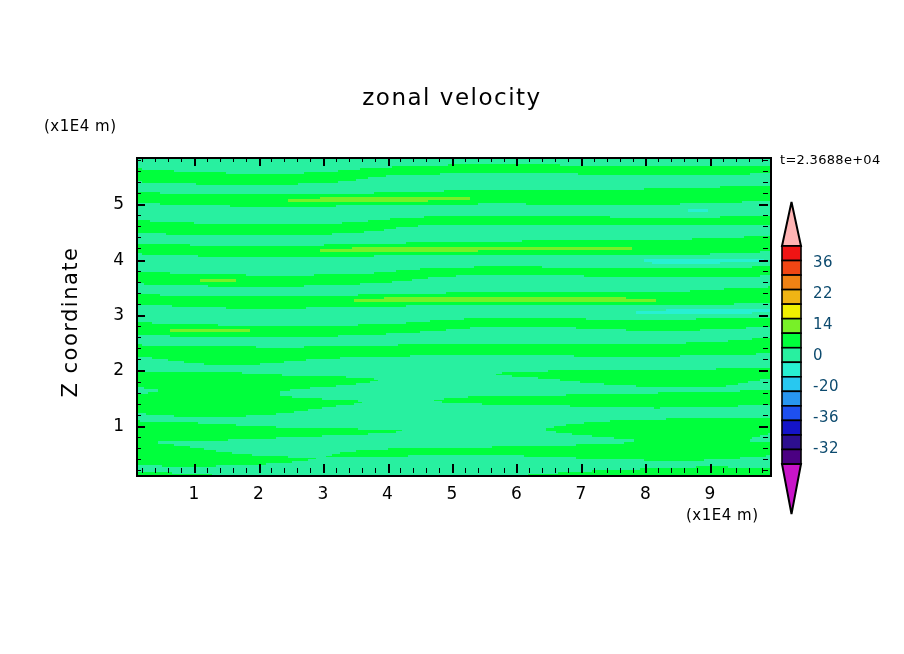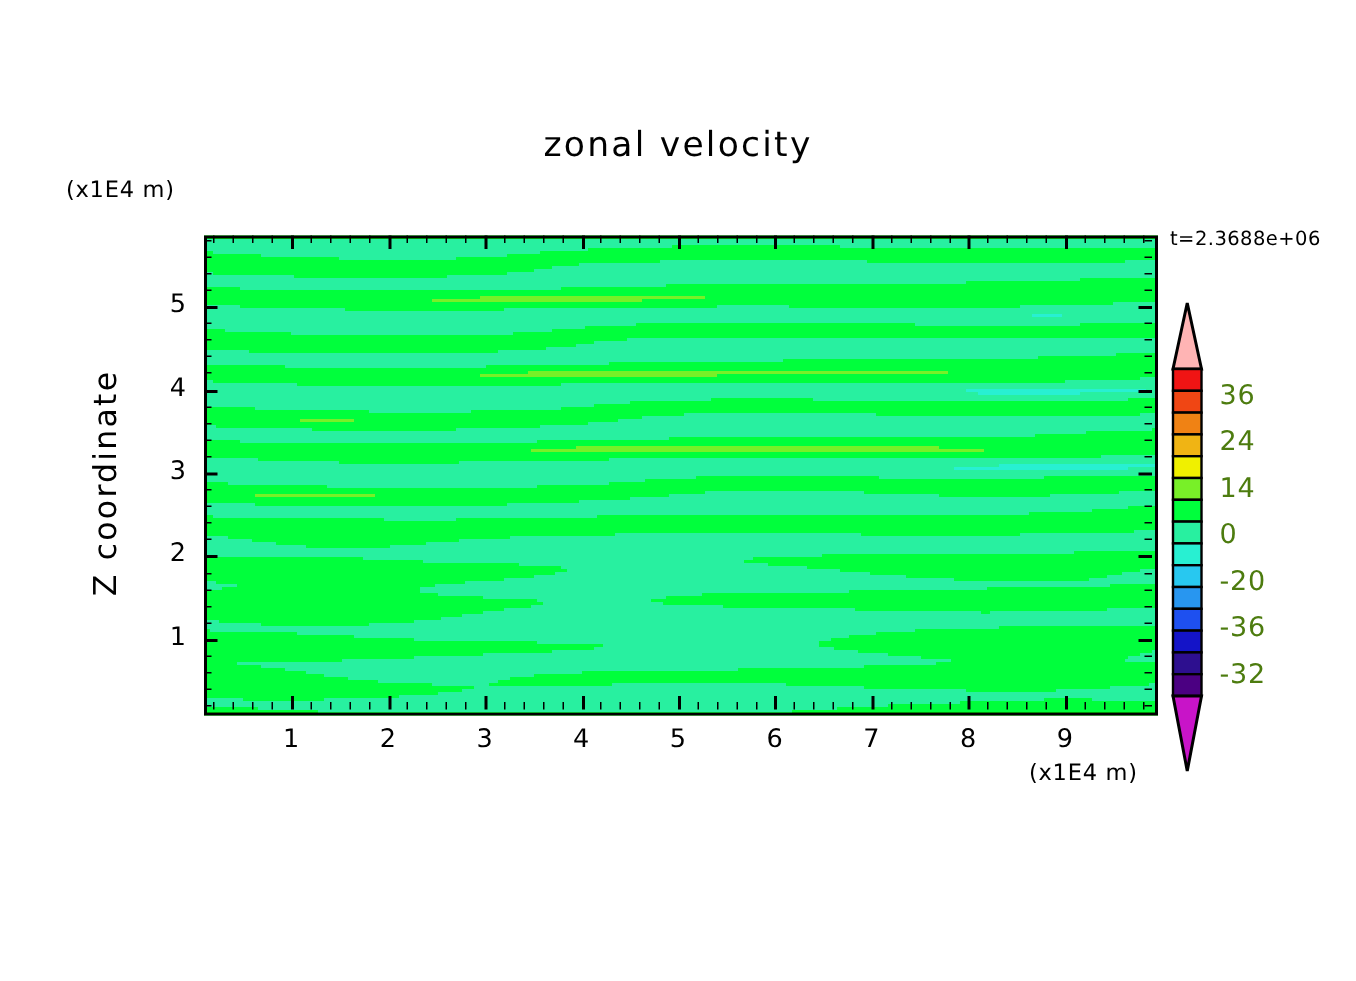--- a/index.html
+++ b/index.html
@@ -37,31 +37,31 @@
     overflow:hidden;background:#00ff00;
   }
   #contour-svg{display:block;width:632px;height:316px;}
 
   .tick{position:absolute;background:#000;}
   .xtlabel{position:absolute;font-size:17px;text-align:center;width:40px;}
   .ytlabel{position:absolute;font-size:17px;text-align:right;width:40px;}
 
   #colorbar-wrap{position:absolute;left:780px;top:196px;width:120px;height:330px;}
   #cb-svg{display:block;}
-  .cblabel{position:absolute;font-size:18px;color:#4d7c0f;letter-spacing:.5px;}
+  .cblabel{position:absolute;font-size:15px;color:#0c4a6e;letter-spacing:.5px;}
 </style>
 </head>
 <body>
 
 <div id="root">
 
   <div class="txt" id="plot-title">zonal velocity</div>
   <div class="txt" id="y-unit-label">(x1E4 m)</div>
   <div class="txt" id="x-unit-label">(x1E4 m)</div>
-  <div class="txt" id="time-label">t=2.3688e+06</div>
+  <div class="txt" id="time-label">t=2.3688e+04</div>
   <div class="txt" id="y-axis-title">Z coordinate</div>
 
   <div id="plot-area">
     <svg id="contour-svg" viewBox="0 0 632 316" preserveAspectRatio="none">
         <rect x="0" y="0" width="632" height="316" fill="#00ff3c"></rect>
         <path d="M0.00 0.00h632.00v2.60h-632.00zM0.00 2.00h632.00v2.60h-632.00zM0.00 4.00h310.00v2.60h-310.00zM422.00 4.00h210.00v2.60h-210.00zM0.00 6.00h254.00v2.60h-254.00zM4.00 8.00h218.00v2.60h-218.00zM36.00 10.00h164.00v2.60h-164.00zM88.00 12.00h78.00v2.60h-78.00zM302.00 14.00h138.00v2.60h-138.00zM612.00 14.00h20.00v2.60h-20.00zM248.00 16.00h384.00v2.60h-384.00zM230.00 18.00h402.00v2.60h-402.00zM218.00 20.00h414.00v2.60h-414.00zM0.00 22.00h4.00v2.60h-4.00zM200.00 22.00h432.00v2.60h-432.00zM0.00 24.00h58.00v2.60h-58.00zM160.00 24.00h472.00v2.60h-472.00zM0.00 26.00h582.00v2.60h-582.00zM0.00 28.00h506.00v2.60h-506.00zM0.00 30.00h306.00v2.60h-306.00zM22.00 32.00h214.00v2.60h-214.00zM604.00 42.00h28.00v2.60h-28.00zM0.00 44.00h22.00v2.60h-22.00zM340.00 44.00h48.00v2.60h-48.00zM542.00 44.00h90.00v2.60h-90.00zM0.00 46.00h92.00v2.60h-92.00zM198.00 46.00h434.00v2.60h-434.00zM0.00 48.00h632.00v2.60h-632.00zM0.00 50.00h550.00v2.60h-550.00zM570.00 50.00h62.00v2.60h-62.00zM0.00 52.00h632.00v2.60h-632.00zM0.00 54.00h632.00v2.60h-632.00zM0.00 56.00h286.00v2.60h-286.00zM472.00 56.00h110.00v2.60h-110.00zM0.00 58.00h252.00v2.60h-252.00zM12.00 60.00h218.00v2.60h-218.00zM56.00 62.00h148.00v2.60h-148.00zM280.00 66.00h352.00v2.60h-352.00zM258.00 68.00h374.00v2.60h-374.00zM246.00 70.00h386.00v2.60h-386.00zM226.00 72.00h406.00v2.60h-406.00zM0.00 74.00h28.00v2.60h-28.00zM194.00 74.00h438.00v2.60h-438.00zM0.00 76.00h606.00v2.60h-606.00zM0.00 78.00h554.00v2.60h-554.00zM0.00 80.00h384.00v2.60h-384.00zM0.00 82.00h268.00v2.60h-268.00zM52.00 84.00h134.00v2.60h-134.00zM622.00 92.00h10.00v2.60h-10.00zM0.00 94.00h4.00v2.60h-4.00zM572.00 94.00h60.00v2.60h-60.00zM0.00 96.00h60.00v2.60h-60.00zM236.00 96.00h396.00v2.60h-396.00zM0.00 98.00h632.00v2.60h-632.00zM0.00 100.00h506.00v2.60h-506.00zM626.00 100.00h6.00v2.60h-6.00zM0.00 102.00h514.00v2.60h-514.00zM582.00 102.00h50.00v2.60h-50.00zM0.00 104.00h632.00v2.60h-632.00zM0.00 106.00h336.00v2.60h-336.00zM404.00 106.00h210.00v2.60h-210.00zM0.00 108.00h282.00v2.60h-282.00zM0.00 110.00h258.00v2.60h-258.00zM32.00 112.00h204.00v2.60h-204.00zM108.00 114.00h68.00v2.60h-68.00zM318.00 116.00h128.00v2.60h-128.00zM622.00 116.00h10.00v2.60h-10.00zM290.00 118.00h342.00v2.60h-342.00zM274.00 120.00h358.00v2.60h-358.00zM254.00 122.00h378.00v2.60h-378.00zM0.00 124.00h6.00v2.60h-6.00zM222.00 124.00h410.00v2.60h-410.00zM0.00 126.00h70.00v2.60h-70.00zM166.00 126.00h464.00v2.60h-464.00zM0.00 128.00h586.00v2.60h-586.00zM0.00 130.00h552.00v2.60h-552.00zM0.00 132.00h308.00v2.60h-308.00zM22.00 134.00h198.00v2.60h-198.00zM596.00 144.00h36.00v2.60h-36.00zM0.00 146.00h34.00v2.60h-34.00zM268.00 146.00h364.00v2.60h-364.00zM0.00 148.00h88.00v2.60h-88.00zM168.00 148.00h464.00v2.60h-464.00zM0.00 150.00h528.00v2.60h-528.00zM0.00 152.00h498.00v2.60h-498.00zM614.00 152.00h18.00v2.60h-18.00zM0.00 154.00h632.00v2.60h-632.00zM0.00 156.00h632.00v2.60h-632.00zM0.00 158.00h326.00v2.60h-326.00zM448.00 158.00h110.00v2.60h-110.00zM0.00 160.00h292.00v2.60h-292.00zM14.00 162.00h254.00v2.60h-254.00zM80.00 164.00h140.00v2.60h-140.00zM332.00 168.00h106.00v2.60h-106.00zM608.00 168.00h24.00v2.60h-24.00zM308.00 170.00h180.00v2.60h-180.00zM562.00 170.00h70.00v2.60h-70.00zM282.00 172.00h350.00v2.60h-350.00zM248.00 174.00h384.00v2.60h-384.00zM0.00 176.00h32.00v2.60h-32.00zM200.00 176.00h432.00v2.60h-432.00zM0.00 178.00h614.00v2.60h-614.00zM0.00 180.00h590.00v2.60h-590.00zM0.00 182.00h548.00v2.60h-548.00zM4.00 184.00h256.00v2.60h-256.00zM118.00 186.00h48.00v2.60h-48.00zM618.00 194.00h14.00v2.60h-14.00zM272.00 196.00h164.00v2.60h-164.00zM542.00 196.00h90.00v2.60h-90.00zM0.00 198.00h14.00v2.60h-14.00zM202.00 198.00h430.00v2.60h-430.00zM0.00 200.00h30.00v2.60h-30.00zM168.00 200.00h464.00v2.60h-464.00zM0.00 202.00h46.00v2.60h-46.00zM146.00 202.00h486.00v2.60h-486.00zM0.00 204.00h66.00v2.60h-66.00zM122.00 204.00h510.00v2.60h-510.00zM0.00 206.00h632.00v2.60h-632.00zM0.00 208.00h578.00v2.60h-578.00zM0.00 210.00h410.00v2.60h-410.00zM104.00 212.00h260.00v2.60h-260.00zM144.00 214.00h214.00v2.60h-214.00zM208.00 216.00h166.00v2.60h-166.00zM236.00 218.00h164.00v2.60h-164.00zM240.00 220.00h182.00v2.60h-182.00zM622.00 220.00h10.00v2.60h-10.00zM232.00 222.00h210.00v2.60h-210.00zM610.00 222.00h22.00v2.60h-22.00zM218.00 224.00h248.00v2.60h-248.00zM600.00 224.00h32.00v2.60h-32.00zM198.00 226.00h300.00v2.60h-300.00zM588.00 226.00h44.00v2.60h-44.00zM0.00 228.00h6.00v2.60h-6.00zM172.00 228.00h460.00v2.60h-460.00zM0.00 230.00h20.00v2.60h-20.00zM152.00 230.00h450.00v2.60h-450.00zM0.00 232.00h10.00v2.60h-10.00zM142.00 232.00h378.00v2.60h-378.00zM142.00 234.00h286.00v2.60h-286.00zM154.00 236.00h176.00v2.60h-176.00zM184.00 238.00h122.00v2.60h-122.00zM220.00 240.00h76.00v2.60h-76.00zM224.00 242.00h80.00v2.60h-80.00zM216.00 244.00h128.00v2.60h-128.00zM198.00 246.00h234.00v2.60h-234.00zM600.00 246.00h32.00v2.60h-32.00zM184.00 248.00h332.00v2.60h-332.00zM522.00 248.00h110.00v2.60h-110.00zM170.00 250.00h462.00v2.60h-462.00zM156.00 252.00h476.00v2.60h-476.00zM0.00 254.00h8.00v2.60h-8.00zM138.00 254.00h494.00v2.60h-494.00zM0.00 256.00h36.00v2.60h-36.00zM108.00 256.00h524.00v2.60h-524.00zM0.00 258.00h528.00v2.60h-528.00zM2.00 260.00h470.00v2.60h-470.00zM60.00 262.00h386.00v2.60h-386.00zM98.00 264.00h330.00v2.60h-330.00zM138.00 266.00h278.00v2.60h-278.00zM220.00 268.00h188.00v2.60h-188.00zM264.00 270.00h144.00v2.60h-144.00zM258.00 272.00h160.00v2.60h-160.00zM230.00 274.00h204.00v2.60h-204.00zM630.00 274.00h2.00v2.60h-2.00zM184.00 276.00h270.00v2.60h-270.00zM622.00 276.00h10.00v2.60h-10.00zM138.00 278.00h338.00v2.60h-338.00zM614.00 278.00h18.00v2.60h-18.00zM90.00 280.00h406.00v2.60h-406.00zM612.00 280.00h20.00v2.60h-20.00zM20.00 282.00h466.00v2.60h-466.00zM36.00 284.00h402.00v2.60h-402.00zM52.00 286.00h302.00v2.60h-302.00zM66.00 288.00h184.00v2.60h-184.00zM78.00 290.00h140.00v2.60h-140.00zM94.00 292.00h108.00v2.60h-108.00zM114.00 294.00h80.00v2.60h-80.00zM150.00 296.00h38.00v2.60h-38.00zM270.00 296.00h116.00v2.60h-116.00zM628.00 296.00h4.00v2.60h-4.00zM178.00 298.00h260.00v2.60h-260.00zM602.00 298.00h30.00v2.60h-30.00zM170.00 300.00h336.00v2.60h-336.00zM566.00 300.00h66.00v2.60h-66.00zM154.00 302.00h478.00v2.60h-478.00zM128.00 304.00h504.00v2.60h-504.00zM0.00 306.00h24.00v2.60h-24.00zM78.00 306.00h480.00v2.60h-480.00zM590.00 306.00h42.00v2.60h-42.00zM0.00 308.00h502.00v2.60h-502.00zM0.00 310.00h454.00v2.60h-454.00zM34.00 312.00h386.00v2.60h-386.00zM74.00 314.00h316.00v2.60h-316.00z" fill="#28f0a0" shape-rendering="crispEdges"></path>
         <path d="M182.00 38.00h150.00v2.60h-150.00zM150.00 40.00h140.00v2.60h-140.00zM214.00 88.00h280.00v2.60h-280.00zM182.00 90.00h158.00v2.60h-158.00zM62.00 120.00h36.00v2.60h-36.00zM246.00 138.00h242.00v2.60h-242.00zM216.00 140.00h302.00v2.60h-302.00zM32.00 170.00h80.00v2.60h-80.00z" fill="#78f028" shape-rendering="crispEdges"></path>
         <path d="M550.00 50.00h20.00v2.60h-20.00zM506.00 100.00h120.00v2.60h-120.00zM514.00 102.00h68.00v2.60h-68.00zM528.00 150.00h104.00v2.60h-104.00zM498.00 152.00h116.00v2.60h-116.00z" fill="#28f0d2" shape-rendering="crispEdges"></path>
       </svg>
   </div>
@@ -257,21 +257,21 @@
         <rect x="2" y="166.26666666666665" width="19" height="14.533333333333333" fill="#28f0d2" stroke="#000" stroke-width="1.6"></rect>
         <rect x="2" y="180.8" width="19" height="14.533333333333333" fill="#28c8f0" stroke="#000" stroke-width="1.6"></rect>
         <rect x="2" y="195.33333333333334" width="19" height="14.533333333333333" fill="#2896f0" stroke="#000" stroke-width="1.6"></rect>
         <rect x="2" y="209.86666666666667" width="19" height="14.533333333333333" fill="#1e50f0" stroke="#000" stroke-width="1.6"></rect>
         <rect x="2" y="224.4" width="19" height="14.533333333333333" fill="#1414c8" stroke="#000" stroke-width="1.6"></rect>
         <rect x="2" y="238.93333333333334" width="19" height="14.533333333333333" fill="#2d0f8f" stroke="#000" stroke-width="1.6"></rect>
         <rect x="2" y="253.46666666666667" width="19" height="14.533333333333333" fill="#4b0082" stroke="#000" stroke-width="1.6"></rect>
         <path d="M11.5 318 L2 268 L21 268 Z" fill="#c814c8" stroke="#000" stroke-width="2"></path>
       </svg>
   <div class="cblabel" style="left: 33px; top: 56.5714px;">36</div>
-      <div class="cblabel" style="left: 33px; top: 87.7143px;">24</div>
+      <div class="cblabel" style="left: 33px; top: 87.7143px;">22</div>
       <div class="cblabel" style="left: 33px; top: 118.857px;">14</div>
       <div class="cblabel" style="left: 33px; top: 150px;">0</div>
       <div class="cblabel" style="left: 33px; top: 181.143px;">-20</div>
       <div class="cblabel" style="left: 33px; top: 212.286px;">-36</div>
       <div class="cblabel" style="left: 33px; top: 243.429px;">-32</div>
     </div>
 
 </div>
 
 </body></html>

